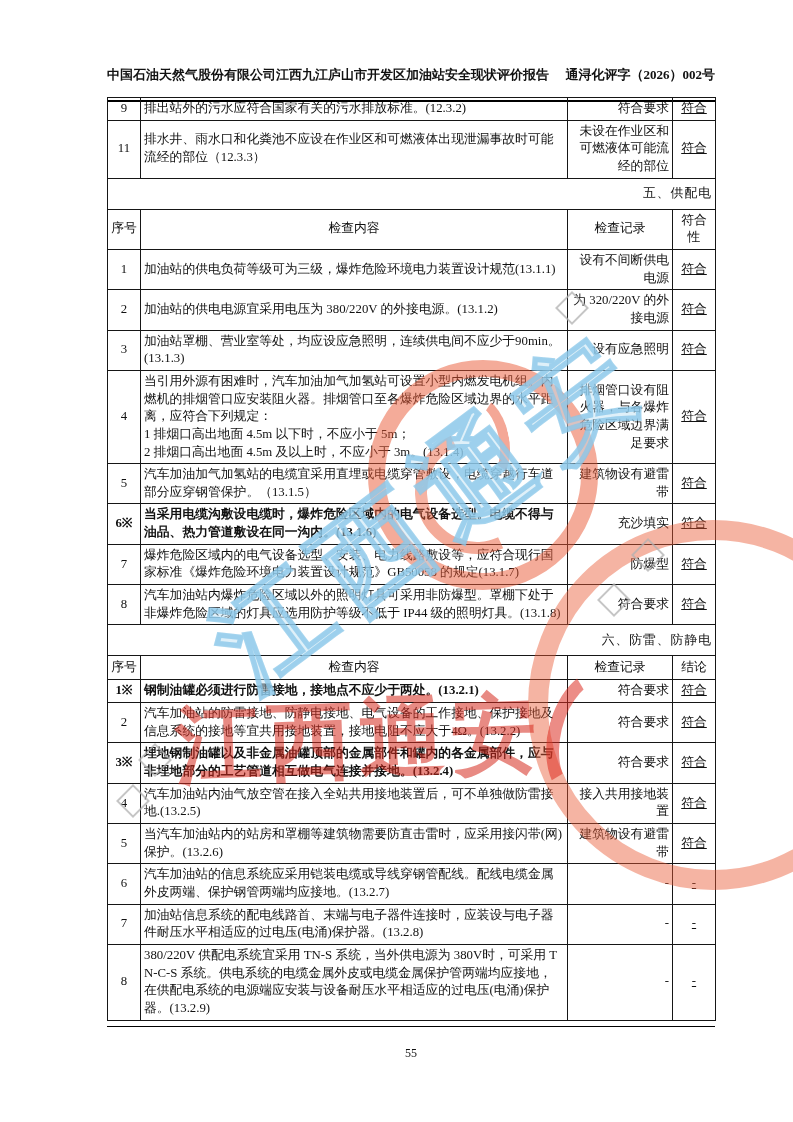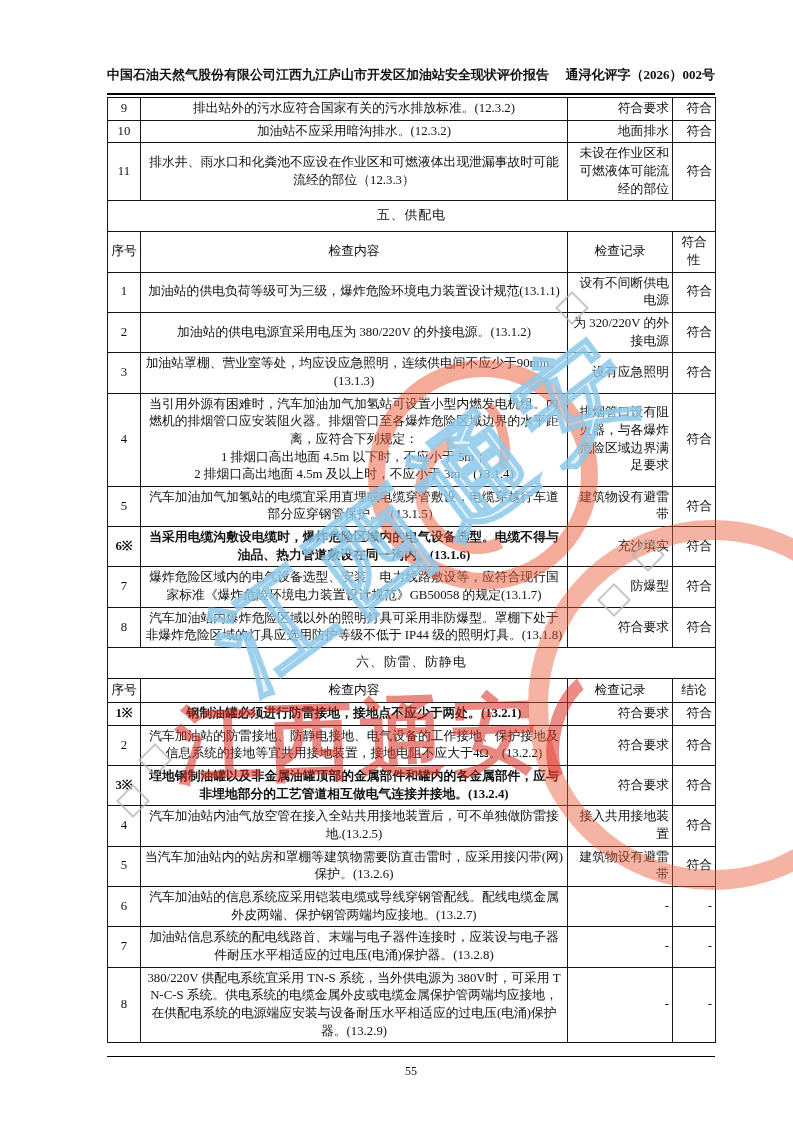--- a/index.html
+++ b/index.html
@@ -7,44 +7,44 @@
     width:793px;height:1122px;position:relative;overflow:hidden;
     background:#ffffff;
     font-family:"Liberation Serif","DejaVu Serif",serif;
     color:#111;
   }
   
   .page-header{
     position:absolute;left:107px;top:66px;width:608px;
     display:flex;justify-content:space-between;align-items:flex-end;
     font-size:13px;font-weight:bold;letter-spacing:0;
-    border-bottom:2px solid #000;padding-bottom:9px;
+    border-bottom:2px solid #000;padding-bottom:16px;
   }
   
   .doc-table{
     position:absolute;left:107px;top:97px;width:608px;
     border-collapse:collapse;table-layout:fixed;z-index:1;
   }
   .doc-table td{
     border:1px solid #161616;
     font-size:12.8px;line-height:1.38;vertical-align:middle;
     padding:2px 3px;word-break:break-all;
   }
   .cno{text-align:center;padding:2px 0;}
-  .ccontent{text-align:center;white-space:pre-wrap;}
+  .ccontent{text-align:left;white-space:pre-wrap;}
   .crecord{text-align:right;}
-  .cresult{text-align:right;}
-  .section-title{text-align:center;font-size:14px;height:26px;letter-spacing:1px;}
+  .cresult{text-align:center;text-decoration:underline;}
+  .section-title{text-align:right;font-size:14px;height:26px;letter-spacing:1px;}
   .chead{text-align:center;font-size:13.5px;height:19px;}
   .bold{font-weight:bold;}
   
   .page-footer{
-    position:absolute;left:107px;top:1056px;width:608px;
+    position:absolute;left:107px;top:1026px;width:608px;
     border-top:1.5px solid #000;text-align:center;
-    font-size:12px;padding-top:7px;
+    font-size:12px;padding-top:19px;
   }
   
   .wm{position:absolute;pointer-events:none;z-index:3;}
   .stamp-a{
     left:368px;top:360px;width:196px;height:196px;border-radius:50%;
     border:17px solid rgba(233,88,52,0.5);
   }
   .stamp-a-inner{
     left:415px;top:430px;width:100px;height:100px;border-radius:50%;
     border:12px solid transparent;
@@ -103,26 +103,20 @@
     <col style="width:33px">
       <col style="width:427px">
       <col style="width:105px">
       <col style="width:43px">
   </colgroup>
   <tbody id="tbody">
       <tr>
         <td class="cno">9</td>
         <td class="ccontent">排出站外的污水应符合国家有关的污水排放标准。(12.3.2)</td>
         <td class="crecord">符合要求</td>
-        <td class="cresult">符合</td>
-      </tr>
-      <tr>
-        <td class="cno">10</td>
-        <td class="ccontent">加油站不应采用暗沟排水。(12.3.2)</td>
-        <td class="crecord">地面排水</td>
         <td class="cresult">符合</td>
       </tr>
       <tr>
         <td class="cno">11</td>
         <td class="ccontent">排水井、雨水口和化粪池不应设在作业区和可燃液体出现泄漏事故时可能流经的部位（12.3.3）</td>
         <td class="crecord">未设在作业区和可燃液体可能流经的部位</td>
         <td class="cresult">符合</td>
       </tr>
       <tr>
         <td colspan="4" class="section-title">五、供配电</td>

